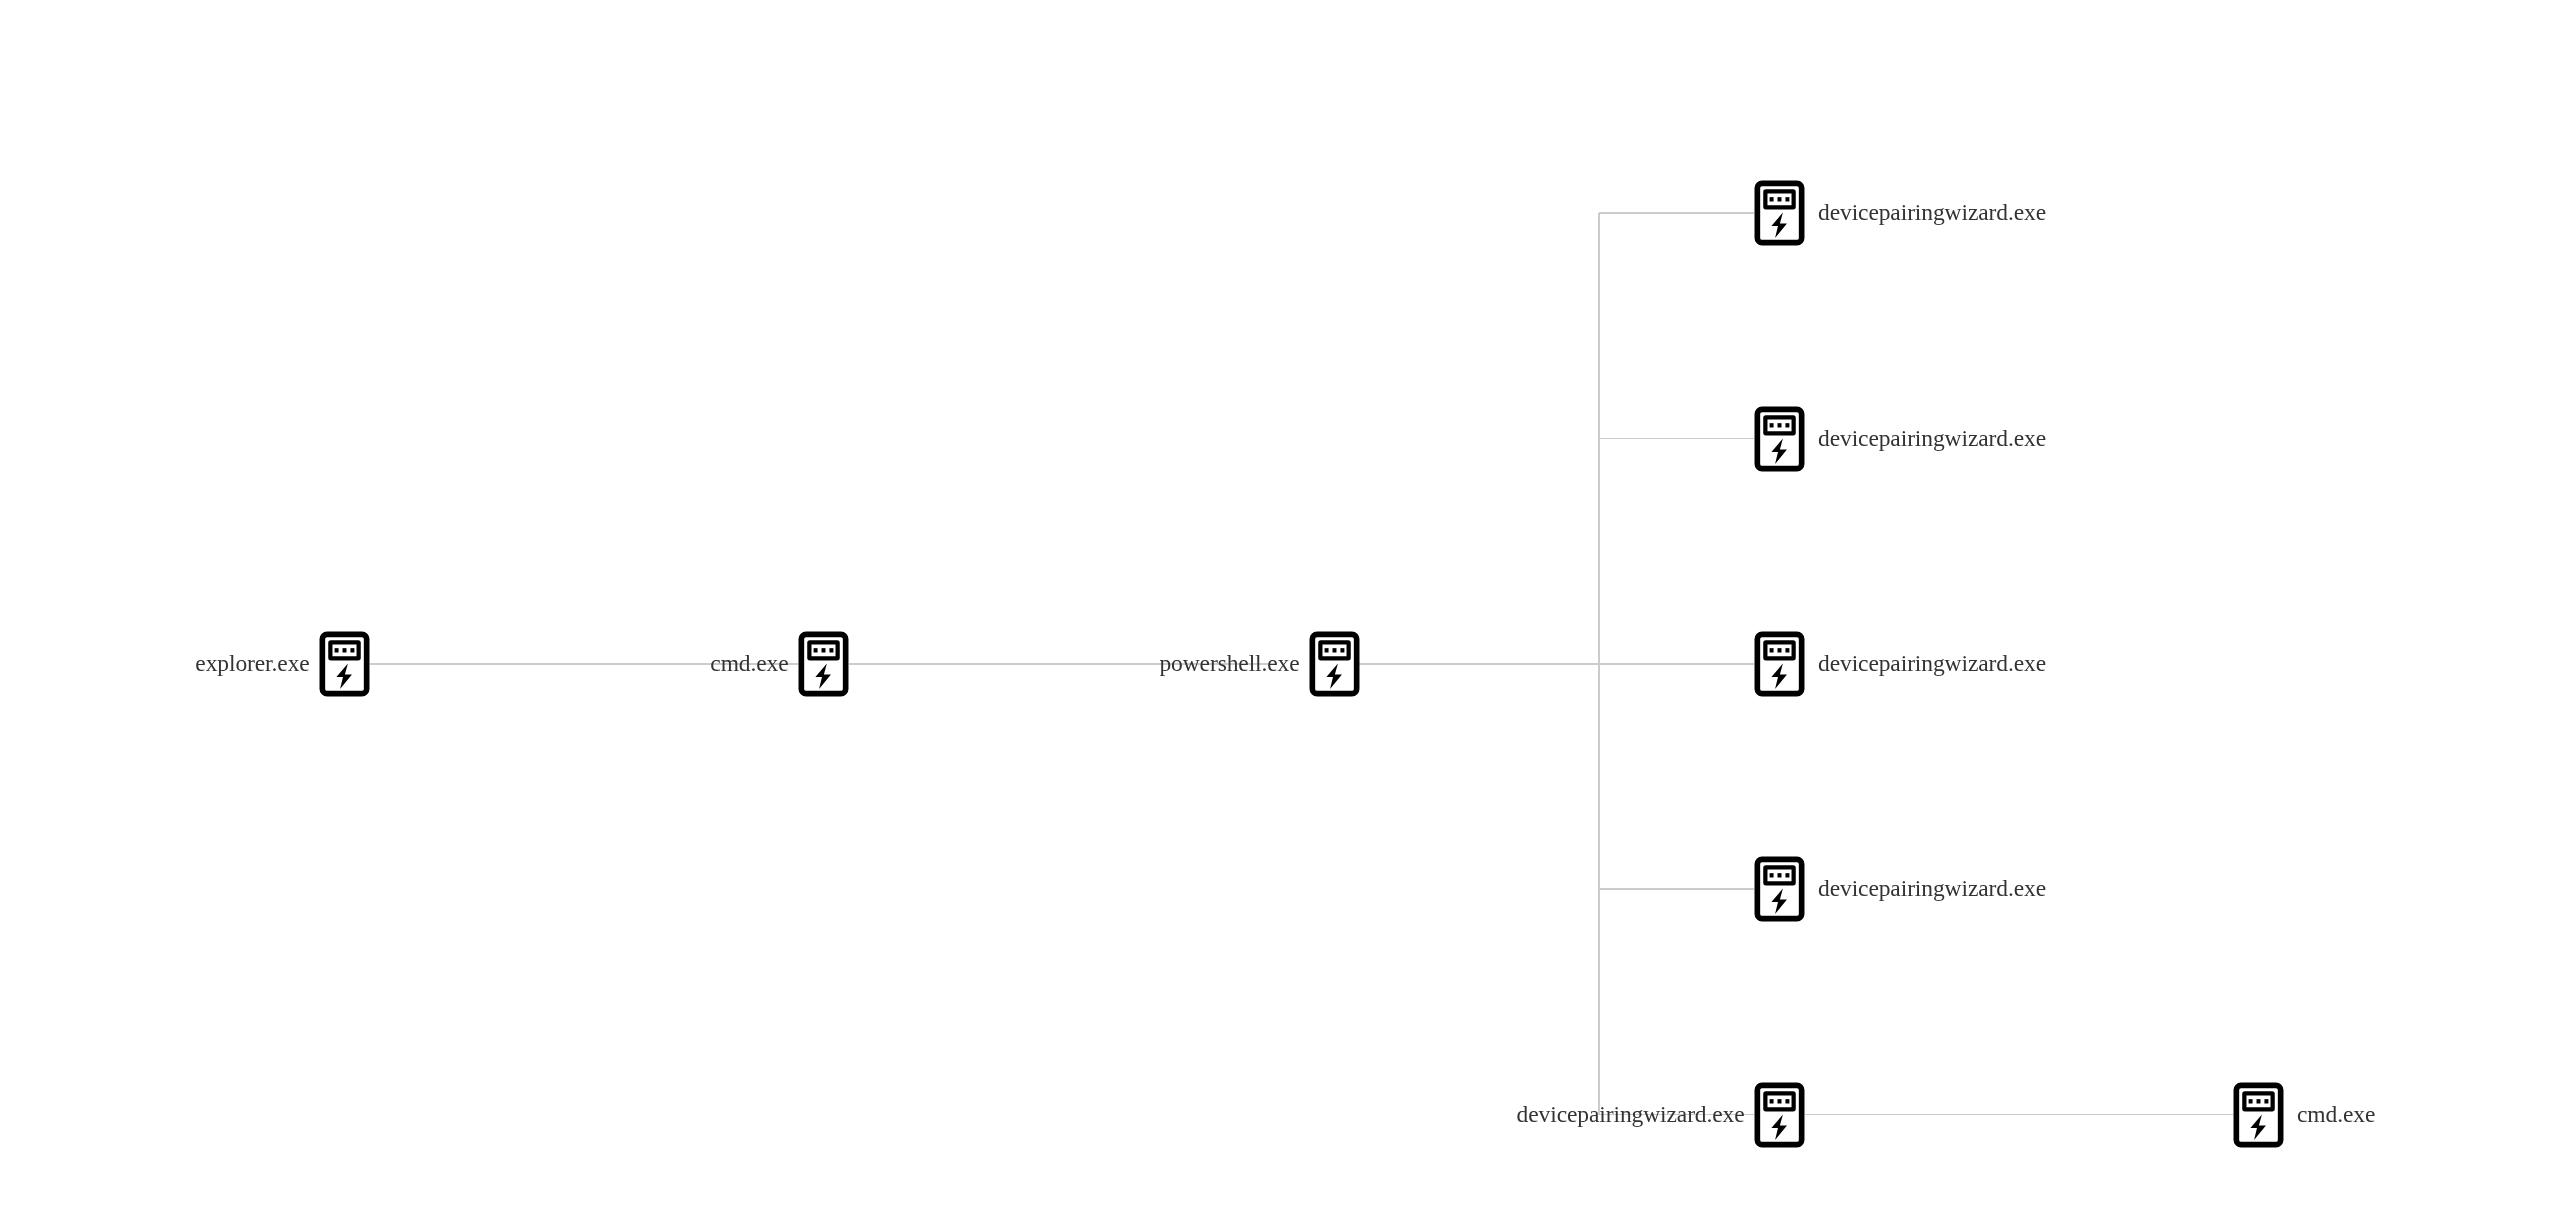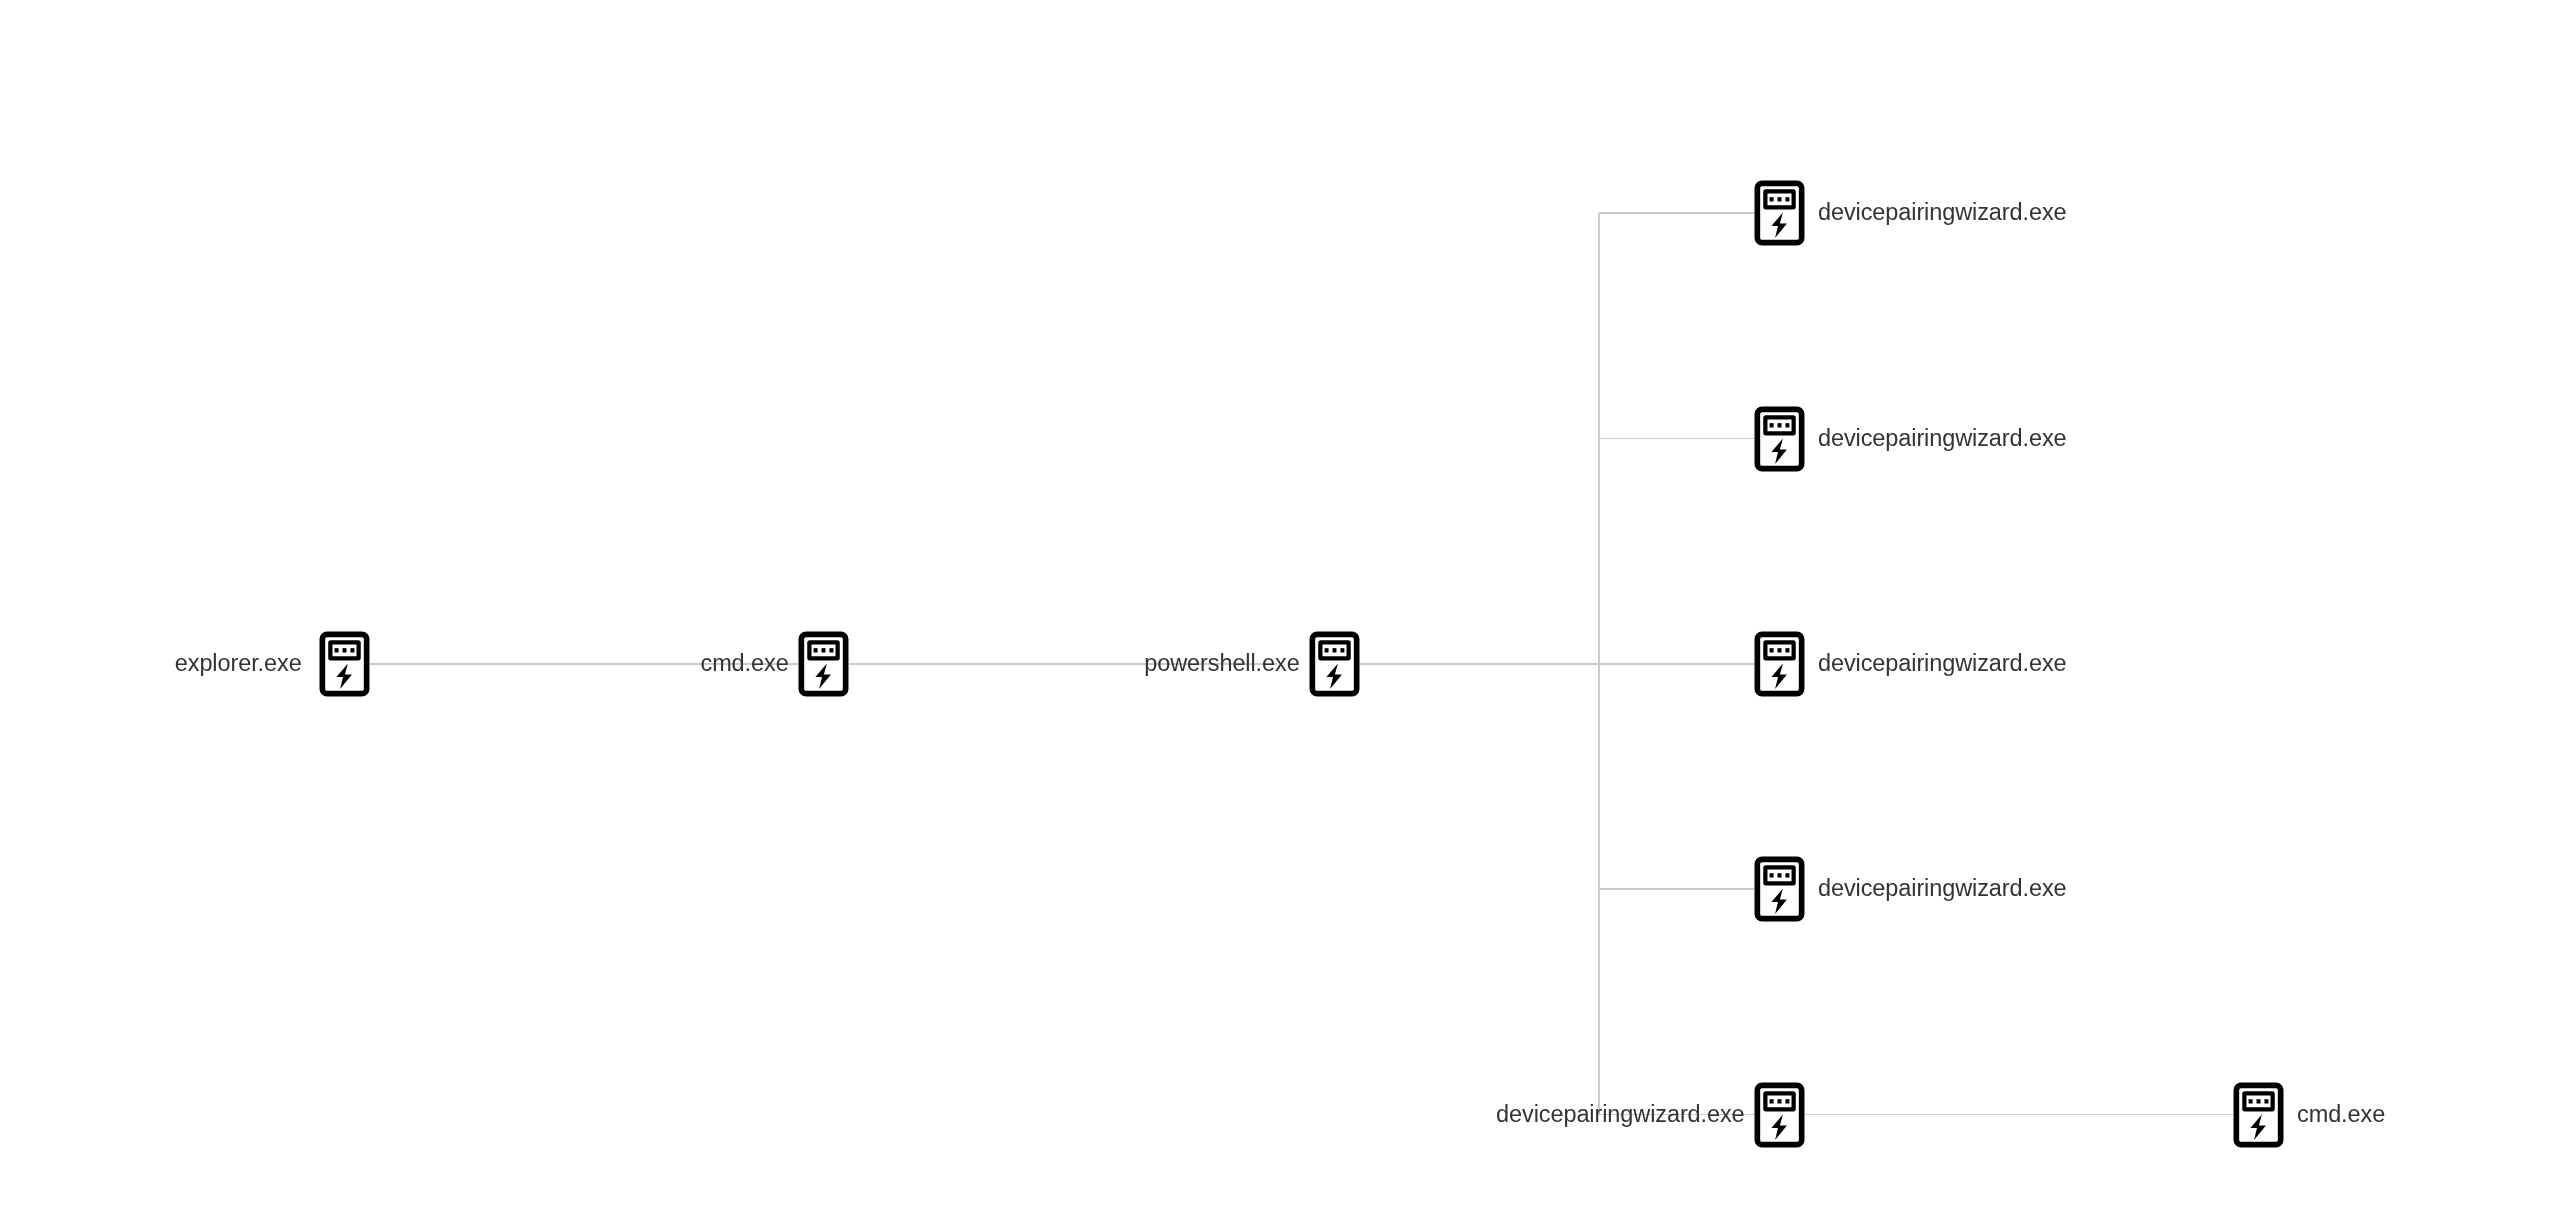--- a/index.html
+++ b/index.html
@@ -40,21 +40,21 @@
   .node.label-left {
     flex-direction: row-reverse;
   }
   .node-icon {
     display: block;
     width: 51px;
     height: 66px;
     flex: 0 0 auto;
   }
   .node-label {
-    font-family: Liberation Sans, sans-serif;
+    font-family: Liberation Serif, serif;
     font-size: 23.5px;
     line-height: 1;
     color: #333333;
     letter-spacing: -0.1px;
     flex: 0 0 auto;
   }
   .node.label-right .node-label {
     margin-left: 13px;
   }
   .node.label-left .node-label {
@@ -72,21 +72,21 @@
       <line x1="904" y1="707" x2="1360" y2="707" stroke="#cccccc" stroke-width="2" shape-rendering="crispEdges"></line>
       <line x1="1414" y1="707" x2="1868" y2="707" stroke="#cccccc" stroke-width="2" shape-rendering="crispEdges"></line>
       <line x1="1703" y1="227" x2="1868" y2="227" stroke="#cccccc" stroke-width="2" shape-rendering="crispEdges"></line>
       <line x1="1703" y1="467" x2="1868" y2="467" stroke="#cccccc" stroke-width="2" shape-rendering="crispEdges"></line>
       <line x1="1703" y1="947" x2="1868" y2="947" stroke="#cccccc" stroke-width="2" shape-rendering="crispEdges"></line>
       <line x1="1703" y1="1187" x2="1868" y2="1187" stroke="#cccccc" stroke-width="2" shape-rendering="crispEdges"></line>
       <line x1="1922" y1="1187" x2="2378" y2="1187" stroke="#cccccc" stroke-width="2" shape-rendering="crispEdges"></line>
     </svg>
 
   <div id="node-layer">
-  <div class="node label-left" style="left: auto; top: 631px; height: 66px; right: 2206px; gap: 8px;">
+  <div class="node label-left" style="left: auto; top: 631px; height: 66px; right: 2206px;">
     <svg class="node-icon" viewBox="0 0 54 70" xmlns="http://www.w3.org/2000/svg">
 
       <rect x="3.5" y="3.5" width="47" height="63" rx="5" ry="5" fill="#ffffff" stroke="#000000" stroke-width="6"></rect>
 
       <rect x="12" y="12" width="30" height="17" rx="0.5" ry="0.5" fill="#ffffff" stroke="#000000" stroke-width="4.5"></rect>
 
       <rect x="16.5" y="18.2" width="4.2" height="4.6" fill="#000000"></rect>
       <rect x="24.9" y="18.2" width="4.2" height="4.6" fill="#000000"></rect>
       <rect x="33.3" y="18.2" width="4.2" height="4.6" fill="#000000"></rect>
 

